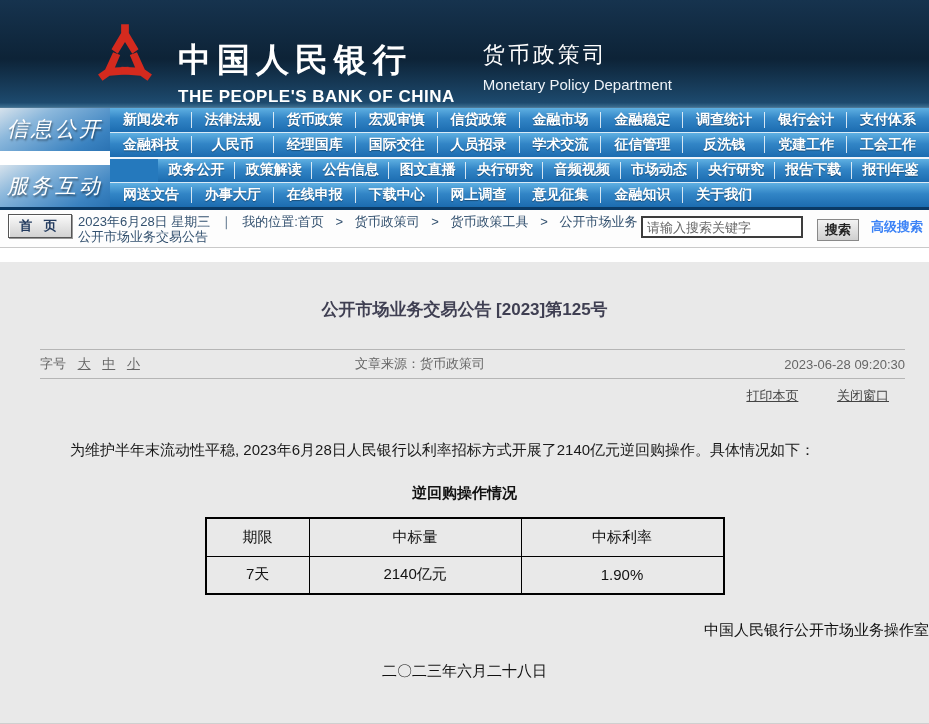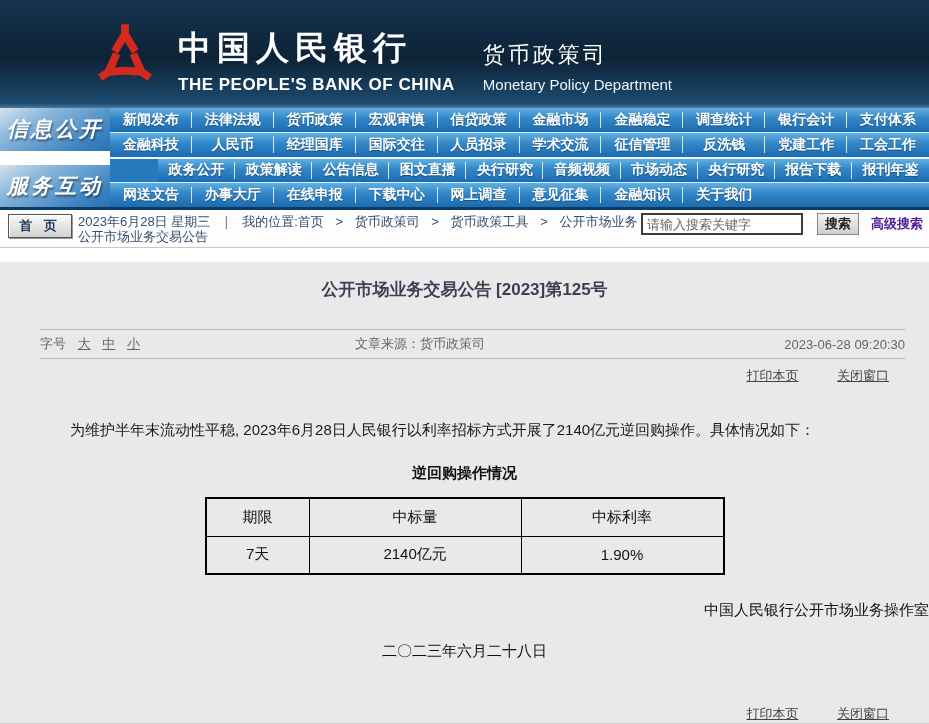--- a/index.html
+++ b/index.html
@@ -5,34 +5,34 @@
   * { margin:0; padding:0; box-sizing:border-box; }
   html,body { width:929px; height:724px; overflow:hidden; background:#fff;
     font-family:"Liberation Sans", sans-serif; }
 
   
   .banner { position:relative; width:929px; height:108px;
     background:linear-gradient(180deg,#16334e 0%,#0d2337 55%,#1d4a6e 96%,#3a6c8e 100%);
     border-bottom:1px solid #4d7795; }
   .banner-inner { position:absolute; left:98px; top:22px; display:flex; align-items:flex-start; }
   .logo { width:54px; height:70px; margin-right:26px; }
-  .cn-block { margin-top:4px; }
+  .cn-block { margin-top:16px; }
   .org-cn { color:#fff; font-size:33px; font-weight:bold; letter-spacing:6px;
     font-family:"Liberation Serif", serif; white-space:nowrap; }
   .org-en { color:#fff; font-size:17px; font-weight:bold; letter-spacing:.5px; margin-top:4px; white-space:nowrap; }
   .dept-block { margin-left:28px; margin-top:18px; }
   .dept-cn { color:#fff; font-size:22px; letter-spacing:3px; white-space:nowrap; }
   .dept-en { color:#eef3f8; font-size:15px; margin-top:6px; white-space:nowrap; }
 
   
   .nav { display:flex; width:929px; height:102px; background:#2579bd; border-bottom:3px solid #0a3a66; }
   .nav-left { width:110px; display:flex; flex-direction:column; background:#fff; }
   .nav-section-label { flex:1; display:flex; align-items:center; justify-content:center;
     background:linear-gradient(150deg,#d6e2ec 0%,#8cb8dc 30%,#3a82c0 80%,#2a72b2 100%);
-    color:#fff; font-size:21px; font-weight:bold; font-style:italic; letter-spacing:3px;
+    color:#fff; font-size:21px; font-weight:normal; font-style:italic; letter-spacing:3px;
     text-shadow:1px 2px 2px rgba(0,0,0,.45); cursor:pointer; }
   .nav-section-label + .nav-section-label { margin-top:14px; }
   .nav-cells { flex:1; display:flex; flex-direction:column; }
   .nav-row { flex:1; display:flex; }
   .nav-row + .nav-row { border-top:1px solid #d9eaf7; }
   .nav-row.sec2-first { border-top:2px solid #eef5fb;padding-left:48px; }
   .nav-cell { flex:1; position:relative; display:flex; align-items:center; justify-content:center;
     background:linear-gradient(180deg,#5fb0e2 0%,#3285c6 45%,#1c6cb0 100%);
     color:#fff; font-size:14px; font-weight:bold; white-space:nowrap; cursor:pointer;
     text-shadow:0 1px 1px rgba(0,0,0,.35); }
@@ -51,29 +51,29 @@
     font-size:13px; line-height:15px; word-break:break-all; }
   .crumb-text a { color:#33516f; text-decoration:none; cursor:pointer; }
   .crumb-sep { margin:0 6px; }
   .crumb-gt { margin:0 8px; }
   .searchbox { position:absolute; right:4px; top:3px; display:flex; align-items:center; }
   .searchbox input { width:162px; height:22px; border:2px solid #3c3c3c; background:#fff;
     font-size:13px; padding:8px 4px; color:#333; font-family:"Liberation Sans", sans-serif; }
   .searchbox input::placeholder { color:#666; }
   .search-btn { margin-left:14px; width:42px; height:22px; background:linear-gradient(180deg,#f3f3f3,#cfcfcf);
     border:1px solid #888; font-size:13px; font-weight:bold; color:#222; cursor:pointer;
-    font-family:"Liberation Sans", sans-serif; }
-  .adv-link { margin-left:12px; margin-right:2px; font-size:13px; font-weight:bold; color:#4c1d95;
+    font-family:"Liberation Sans", sans-serif;margin-top:6px; }
+  .adv-link { margin-left:12px; margin-right:2px; font-size:13px; font-weight:bold; color:#3b82f6;
     text-decoration:none; cursor:pointer; white-space:nowrap; }
 
   .gap-strip { width:929px; height:14px; background:#fff; }
 
   
   .content { width:929px; height:462px; background:#e9e9e9; border-bottom:1px solid #cfcfcf; }
-  .art-title { padding-top:16px; text-align:center; font-size:17px; font-weight:bold; color:#3f3f52; }
+  .art-title { padding-top:36px; text-align:center; font-size:17px; font-weight:bold; color:#3f3f52; }
   .meta-row { position:relative; margin:28px 24px 0 40px; border-top:1px solid #b5b5b5;
     border-bottom:1px solid #b5b5b5; height:30px; display:flex; align-items:center;
     font-size:13px; color:#666; }
   .meta-left a { color:#666; text-decoration:underline; margin-left:8px; cursor:pointer; }
   .meta-source { position:absolute; left:315px; }
   .meta-time { position:absolute; right:0; }
   .print-row { margin:8px 40px 0 0; text-align:right; font-size:13px; }
   .print-row a { color:#444; text-decoration:underline; cursor:pointer; }
   .print-row a + a { margin-left:35px; }
   .art-para { margin:34px 40px 0 40px; text-indent:2em; font-size:15px; color:#1a1a1a; line-height:1.4; }

